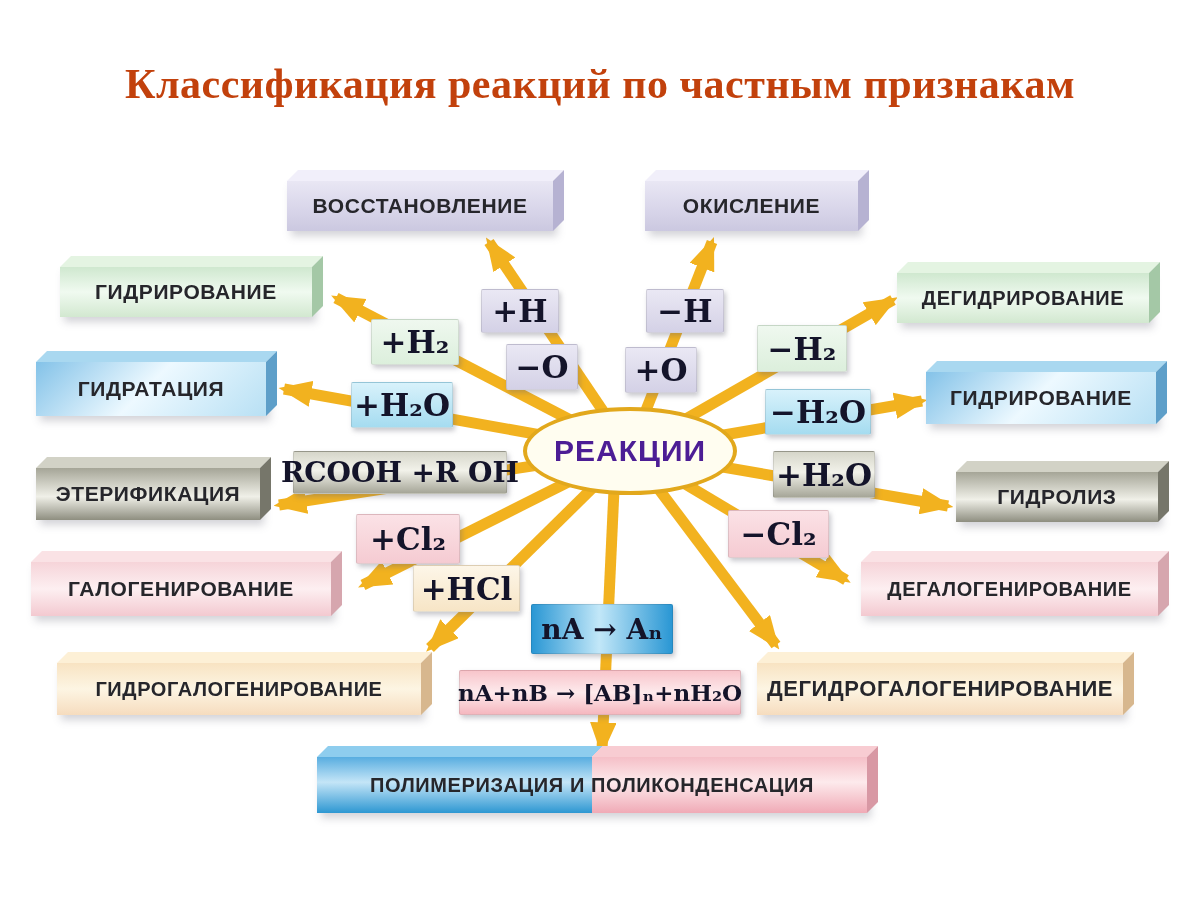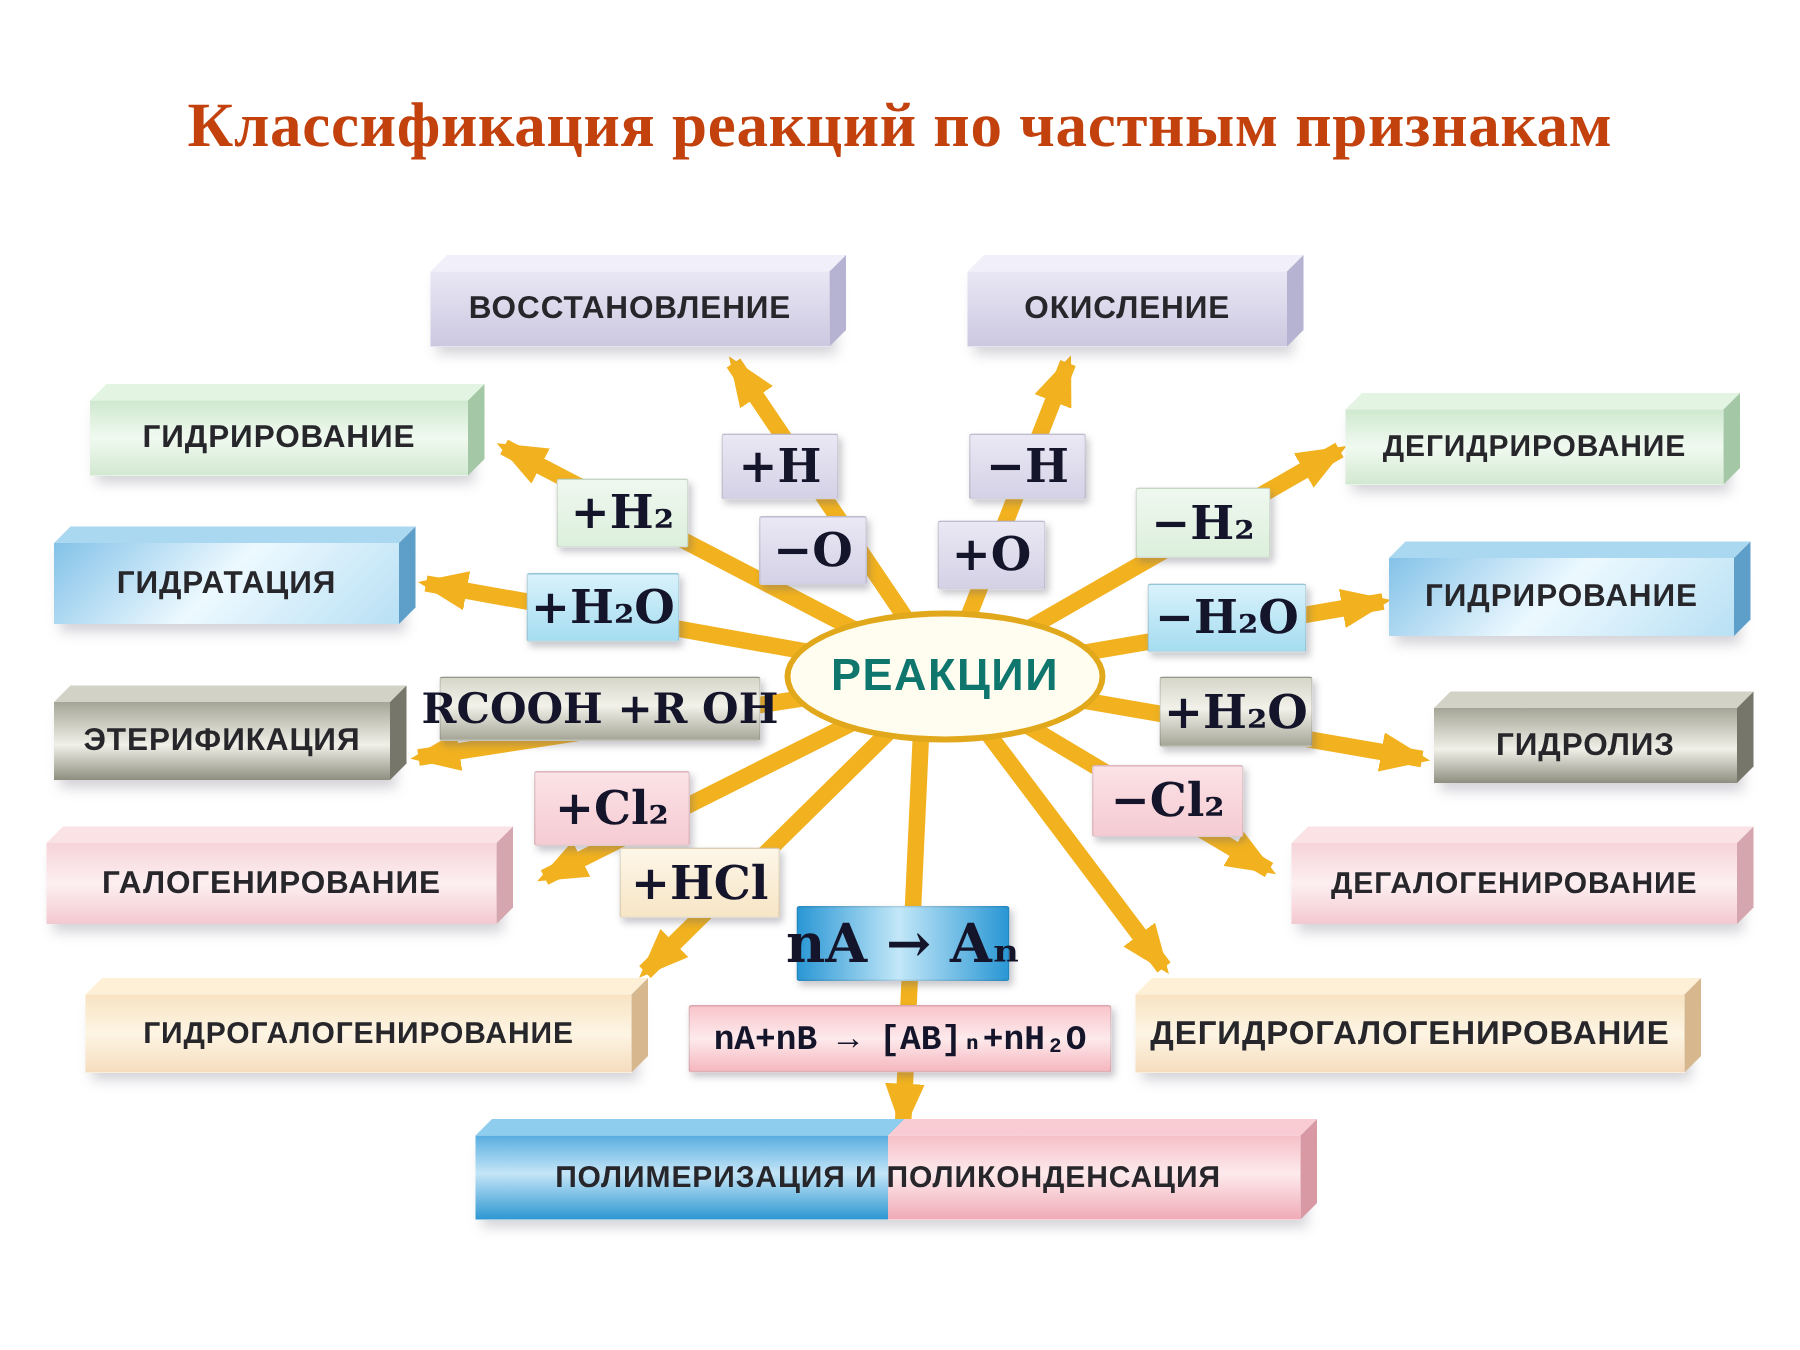--- a/index.html
+++ b/index.html
@@ -28,34 +28,34 @@
   .poly{--topf:linear-gradient(90deg,#8ecdee 0 50%,#f8ccd2 50% 100%);--sidef:#d898a4;}
   .poly .half-l{position:absolute;left:0;top:0;width:50%;height:100%;
      background:linear-gradient(180deg,#58ade0,#c4e5f7 45%,#2d97d2);}
   .poly .half-r{position:absolute;right:0;top:0;width:50%;height:100%;
      background:linear-gradient(180deg,#f5bfc7,#fdeaec 45%,#f0aab6);}
   .fs20{font-size:20px;} .fs19{font-size:22px;}
   
   .ellipse{position:absolute;z-index:2;left:523px;top:407px;width:214px;height:88px;
      border-radius:50%;background:#fffdf0;border:4px solid #e2a81c;box-sizing:border-box;
      display:flex;align-items:center;justify-content:center;
-     font-weight:bold;font-size:30px;color:#0f766e;letter-spacing:1px;}
+     font-weight:bold;font-size:30px;color:#4c1d95;letter-spacing:1px;}
   
   .c{position:absolute;z-index:4;display:flex;align-items:center;justify-content:center;
      font-family:"DejaVu Serif","DejaVu Sans",serif;font-weight:bold;font-size:31px;
      color:#14142a;white-space:nowrap;border:1px solid rgba(0,0,0,.10);border-radius:2px;
      box-shadow:2px 3px 5px rgba(100,100,115,.35);}
   .c-lav{background:linear-gradient(180deg,#eae8f4,#d4d1e6);}
   .c-grn{background:linear-gradient(180deg,#eff8ef,#dcefdc);}
   .c-blu{background:linear-gradient(180deg,#d8f2fb,#a5dcf0);}
   .c-gry{background:linear-gradient(180deg,#d6d6ca,#f2f2ea 45%,#a6a698);}
   .c-pnk{background:linear-gradient(180deg,#fbe2e6,#f5cbd2);}
   .c-crm{background:linear-gradient(180deg,#fdf6e8,#f7e5c6);}
-  .c-bluf{background:linear-gradient(90deg,#2a97d4,#c2e7f8 48%,#2a97d4);font-size:36px;}
-  .c-pnkf{background:linear-gradient(180deg,#f8c5cb,#fdeaec 50%,#f5b7bf);font-size:23px;font-family:Liberation Mono, monospace;}
+  .c-bluf{background:linear-gradient(90deg,#2a97d4,#c2e7f8 48%,#2a97d4);font-size:28px;}
+  .c-pnkf{background:linear-gradient(180deg,#f8c5cb,#fdeaec 50%,#f5b7bf);font-size:23px;}
 </style>
 </head>
 <body>
 
 <div class="stage">
 
   <div class="title">Классификация реакций по частным признакам</div>
 
   <svg class="arrows" width="1200" height="900">
     <defs>

